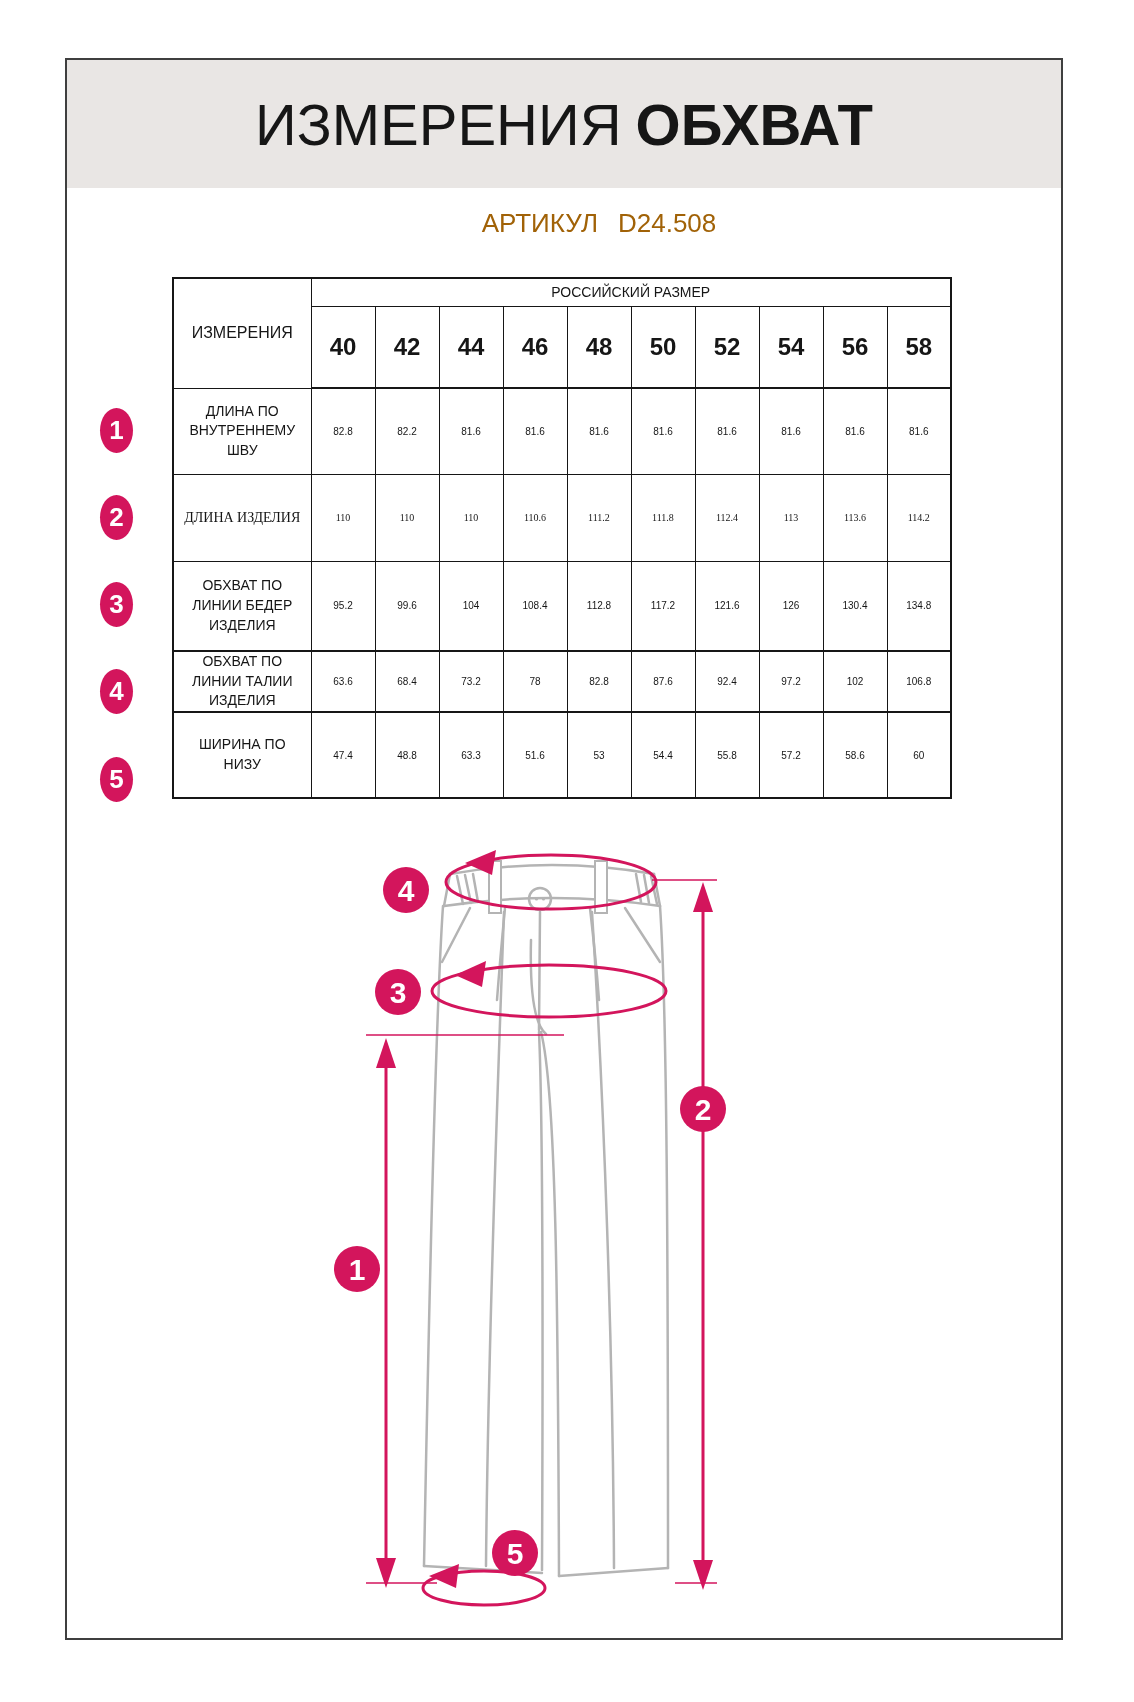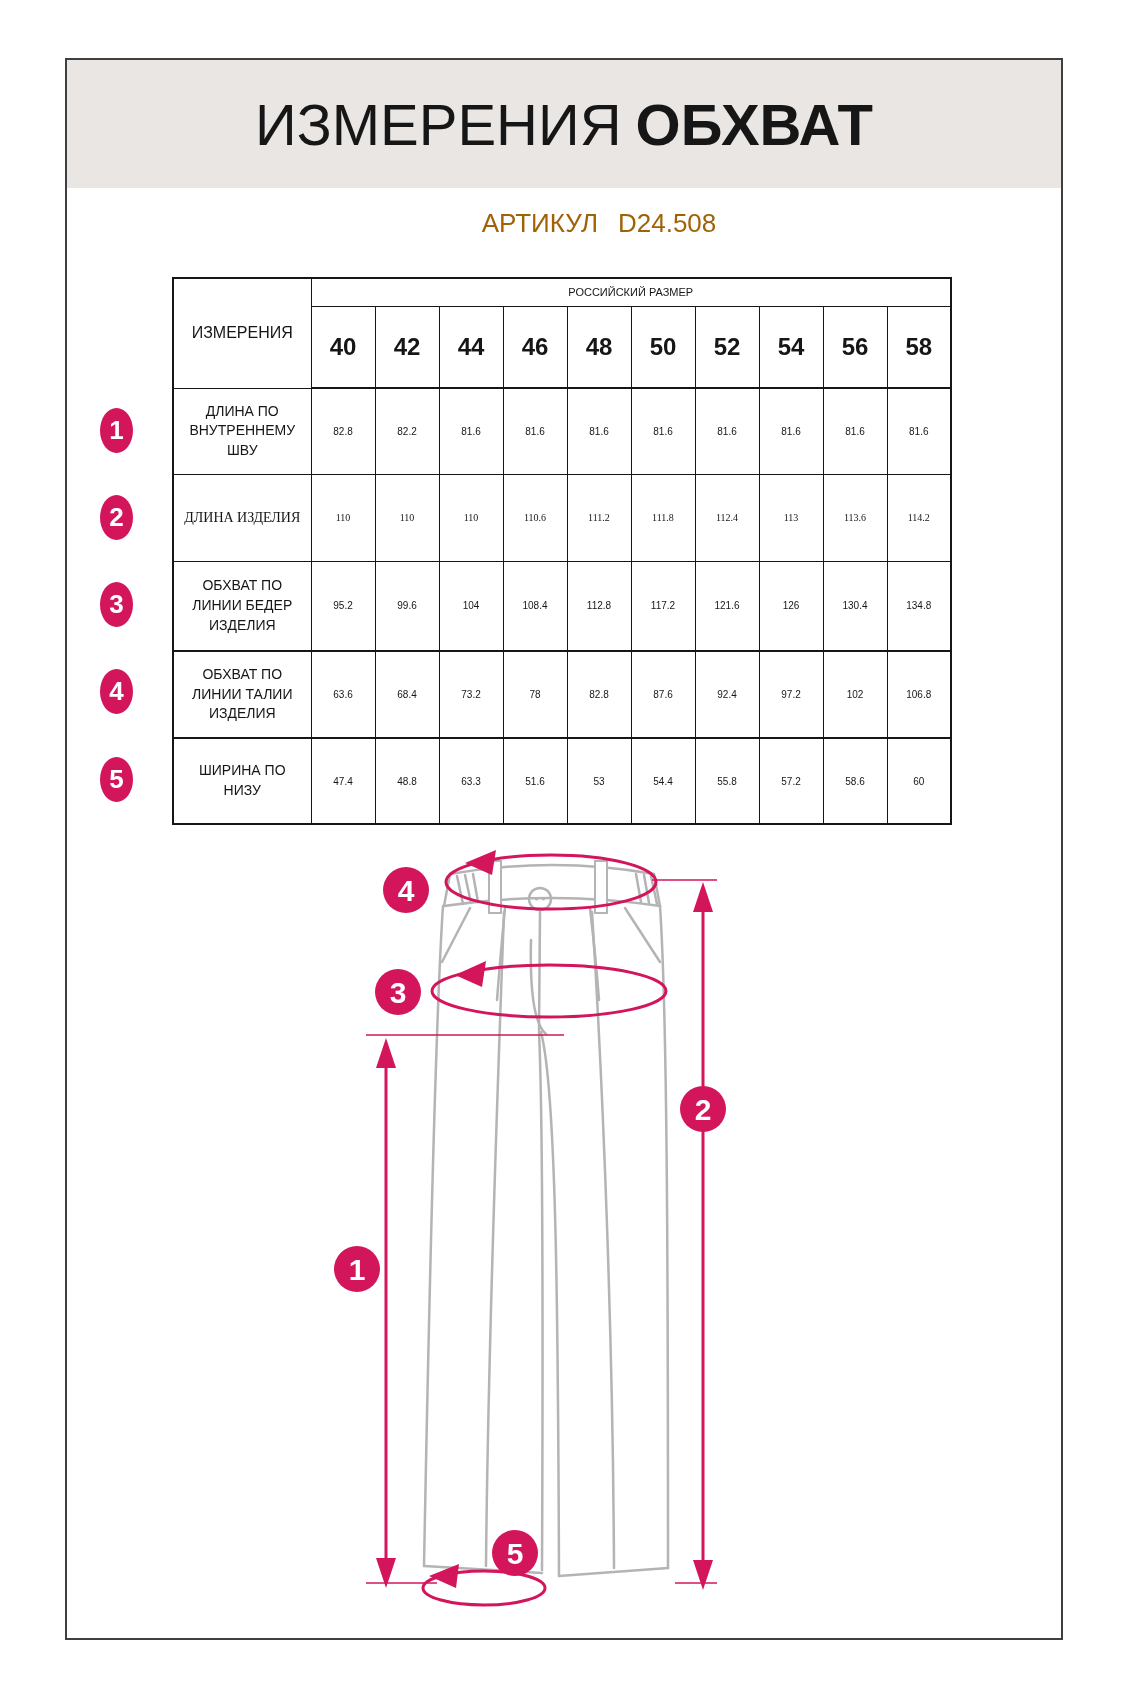--- a/index.html
+++ b/index.html
@@ -29,28 +29,28 @@
   
   table.meas{
     position:absolute;left:172px;top:277px;border-collapse:collapse;
     table-layout:fixed;border:2px solid #161616;
   }
   table.meas td,table.meas th{
     border:1px solid #161616;text-align:center;vertical-align:middle;
     padding:0 6px;font-weight:400;color:#161616;box-sizing:border-box;
   }
   .cell-meas{font-size:16px;}
-  .cell-ruheader{font-size:11px;height:28px;margin-top:36px;}
+  .cell-ruheader{font-size:14px;height:28px;margin-top:36px;}
   tr.sizes td{font-size:24px;font-weight:700;height:82px;border-bottom-width:2px;}
   td.rowlabel{font-size:14px;line-height:1.4;margin-top:48px;}
   td.val{font-size:10px;}
   tr.r1 td{height:86px;}
   tr.r2 td{height:87px;font-family:Liberation Serif, serif;}
   tr.r3 td{height:90px;border-bottom-width:2px;}
-  tr.r4 td{height:87px;border-bottom-width:2px;}
+  tr.r4 td{height:61px;border-bottom-width:2px;}
   tr.r5 td{height:86px;}
   
   .tbadge{
     position:absolute;left:100px;width:33px;height:45px;border-radius:50%;
     background:#d3155c;color:#fff;font-size:26px;font-weight:700;
     display:flex;align-items:center;justify-content:center;
   }
   .tb1{top:408px;} .tb2{top:495px;} .tb3{top:582px;} .tb4{top:669px;} .tb5{top:757px;}
   
   svg.diagram{position:absolute;left:300px;top:830px;}

